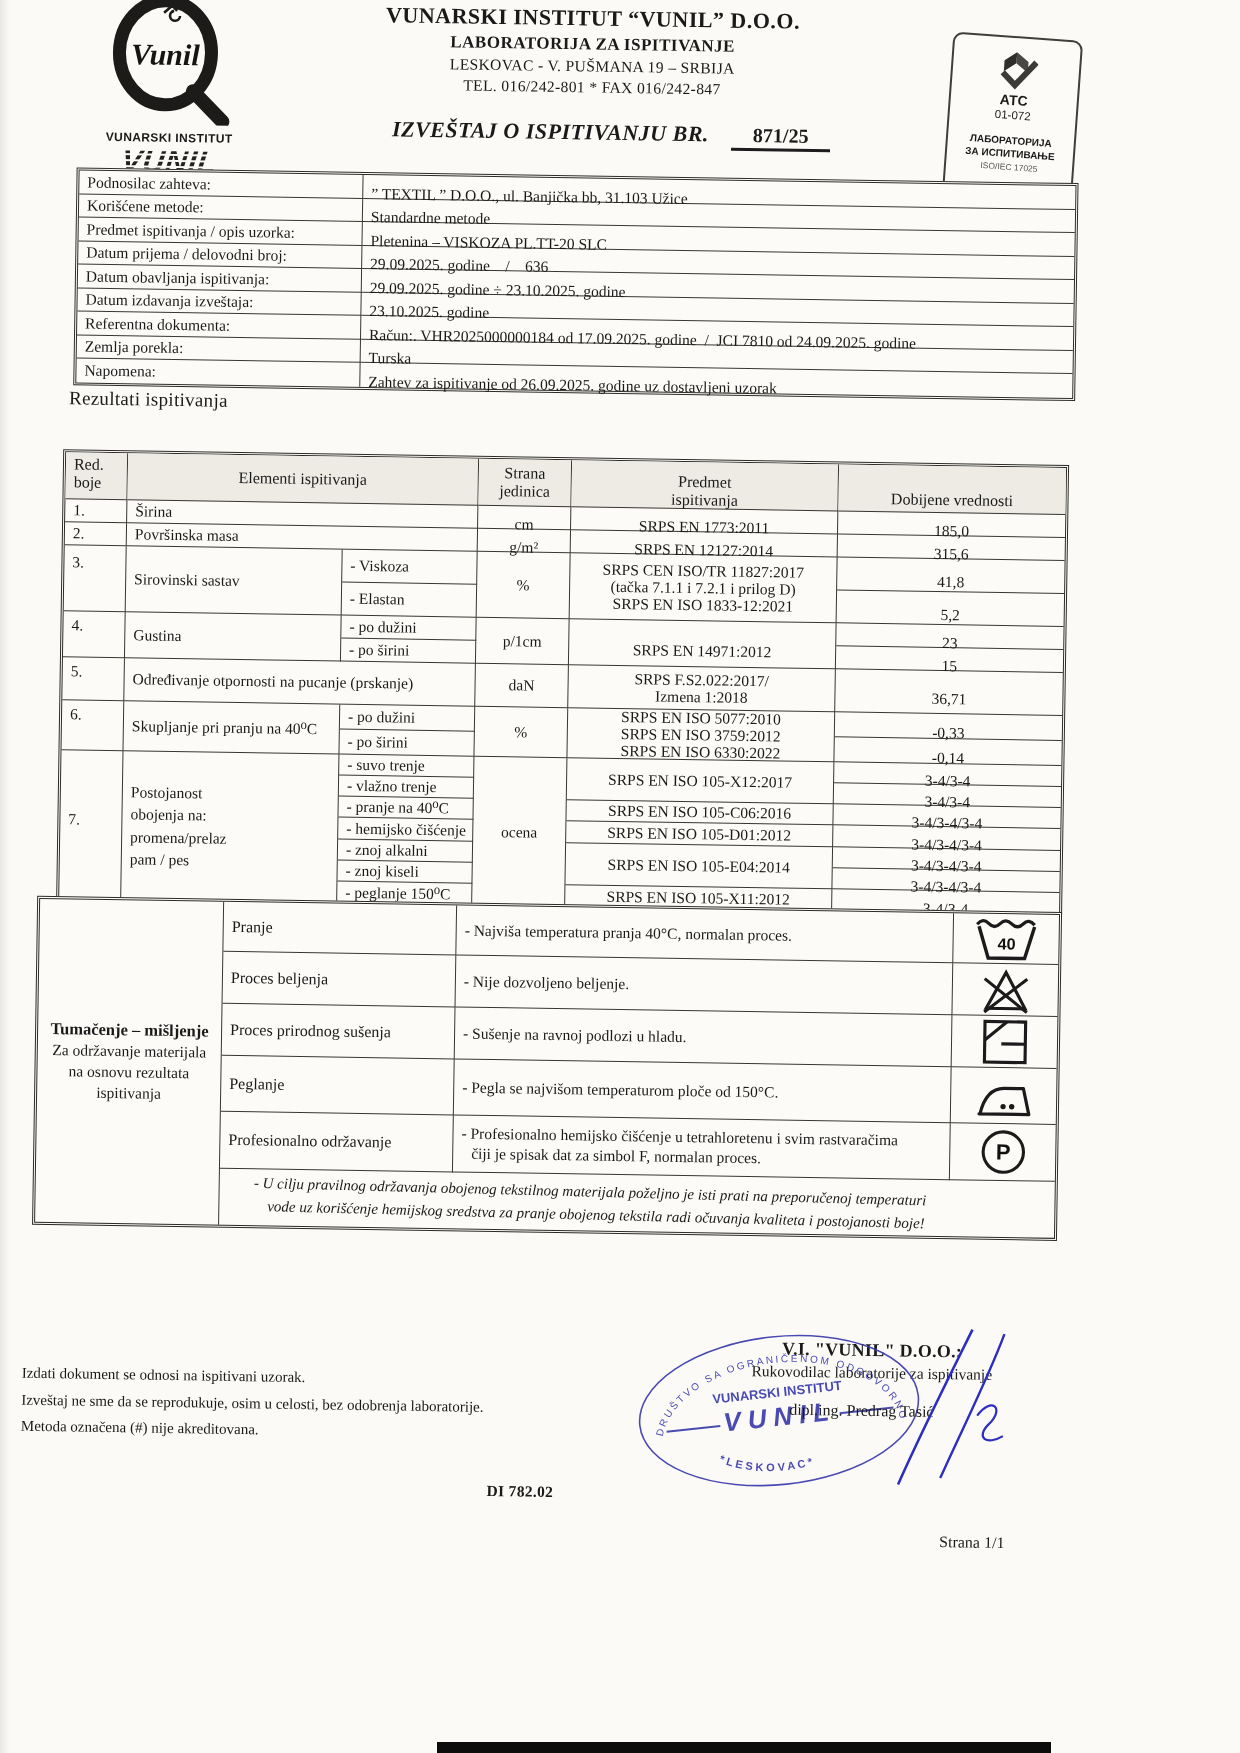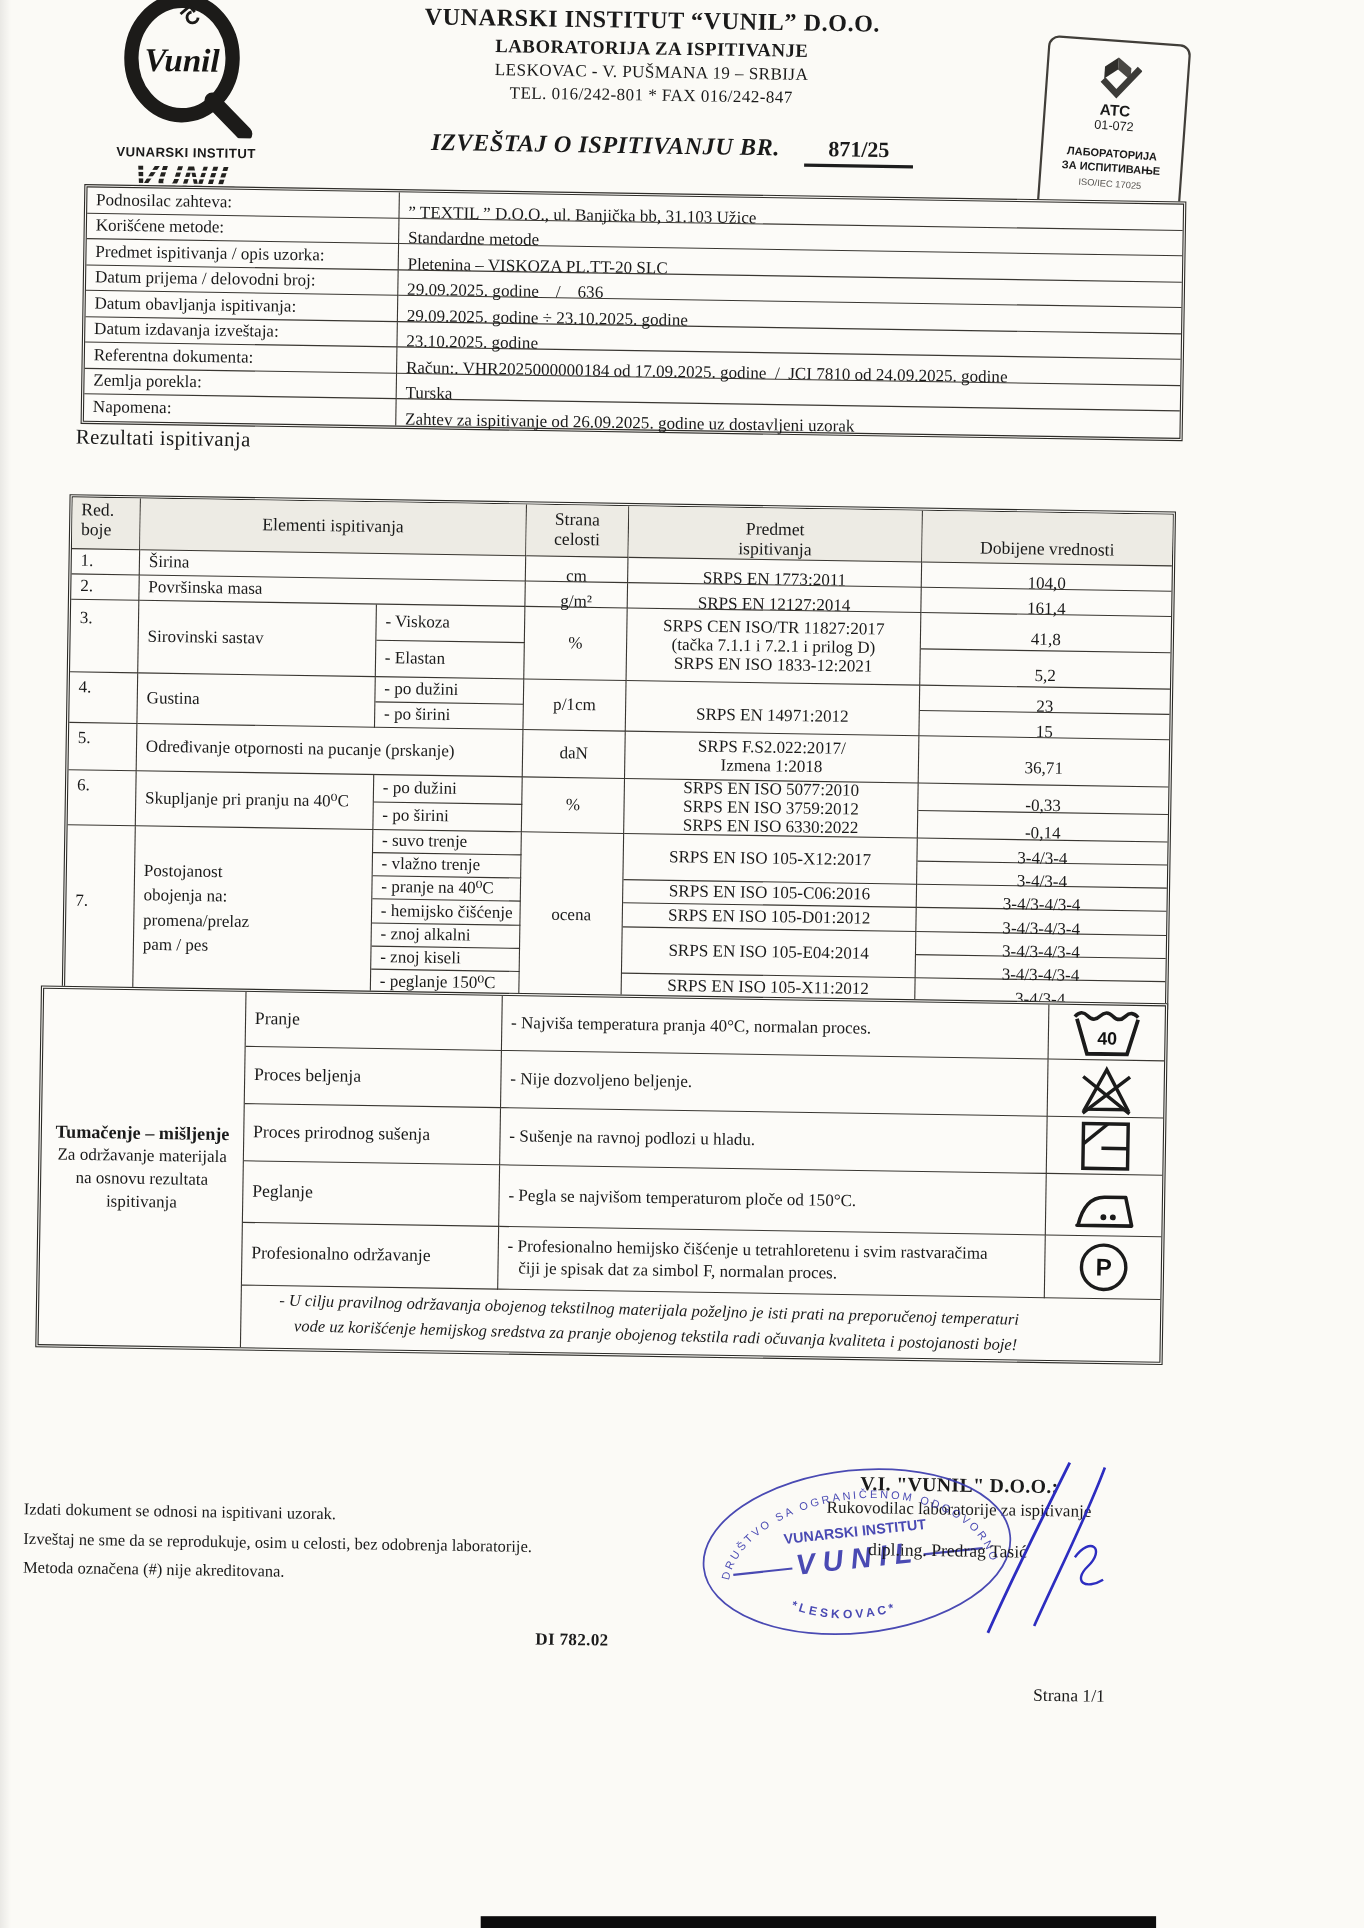--- a/index.html
+++ b/index.html
@@ -168,21 +168,21 @@
     <div class="tc hd lft" style="grid-area:1/1/2/2;align-items:flex-start;padding-top:3px">
       <span class="stack">
           <span>Red.</span>
           <span>boje</span>
         </span>
       </div>
     <div class="tc hd" style="grid-area:1/2/2/4">Elementi ispitivanja</div>
     <div class="tc hd" style="grid-area:1/4/2/5">
       <span class="stack">
           <span>Strana</span>
-          <span>celosti</span>
+          <span>jedinica</span>
         </span>
       </div>
     <div class="tc hd" style="grid-area:1/5/2/6">
       <span class="stack" style="position:relative;top:6px">
           <span>Predmet</span>
           <span>ispitivanja</span>
         </span>
       </div>
     <div class="tc hd nr" style="grid-area:1/6/2/7">
       <span style="position:relative;top:11px">Dobijene vrednosti</span>
@@ -190,33 +190,33 @@
 
     <div class="tc lft" style="grid-area:2/1/3/2">1.</div>
     <div class="tc lft" style="grid-area:2/2/3/4">Širina</div>
     <div class="tc" style="grid-area:2/4/3/5">
         <span class="shift">cm</span>
       </div>
     <div class="tc" style="grid-area:2/5/3/6">
         <span class="shift">SRPS EN 1773:2011</span>
       </div>
     <div class="tc nr" style="grid-area:2/6/3/7">
-        <span class="shift">104,0</span>
+        <span class="shift">185,0</span>
       </div>
 
     <div class="tc lft" style="grid-area:3/1/4/2">2.</div>
     <div class="tc lft" style="grid-area:3/2/4/4">Površinska masa</div>
     <div class="tc" style="grid-area:3/4/4/5">
         <span class="shift">g/m²</span>
       </div>
     <div class="tc" style="grid-area:3/5/4/6">
         <span class="shift">SRPS EN 12127:2014</span>
       </div>
     <div class="tc nr" style="grid-area:3/6/4/7">
-        <span class="shift">161,4</span>
+        <span class="shift">315,6</span>
       </div>
 
     <div class="tc lft" style="grid-area:4/1/6/2;align-items:flex-start;padding-top:8px">3.</div>
     <div class="tc lft" style="grid-area:4/2/6/3">Sirovinski sastav</div>
     <div class="tc lft" style="grid-area:4/3/5/4">- Viskoza</div>
     <div class="tc lft" style="grid-area:5/3/6/4">- Elastan</div>
     <div class="tc" style="grid-area:4/4/6/5">%</div>
     <div class="tc" style="grid-area:4/5/6/6">
       <span class="stack">
           <span>SRPS CEN ISO/TR 11827:2017</span>

